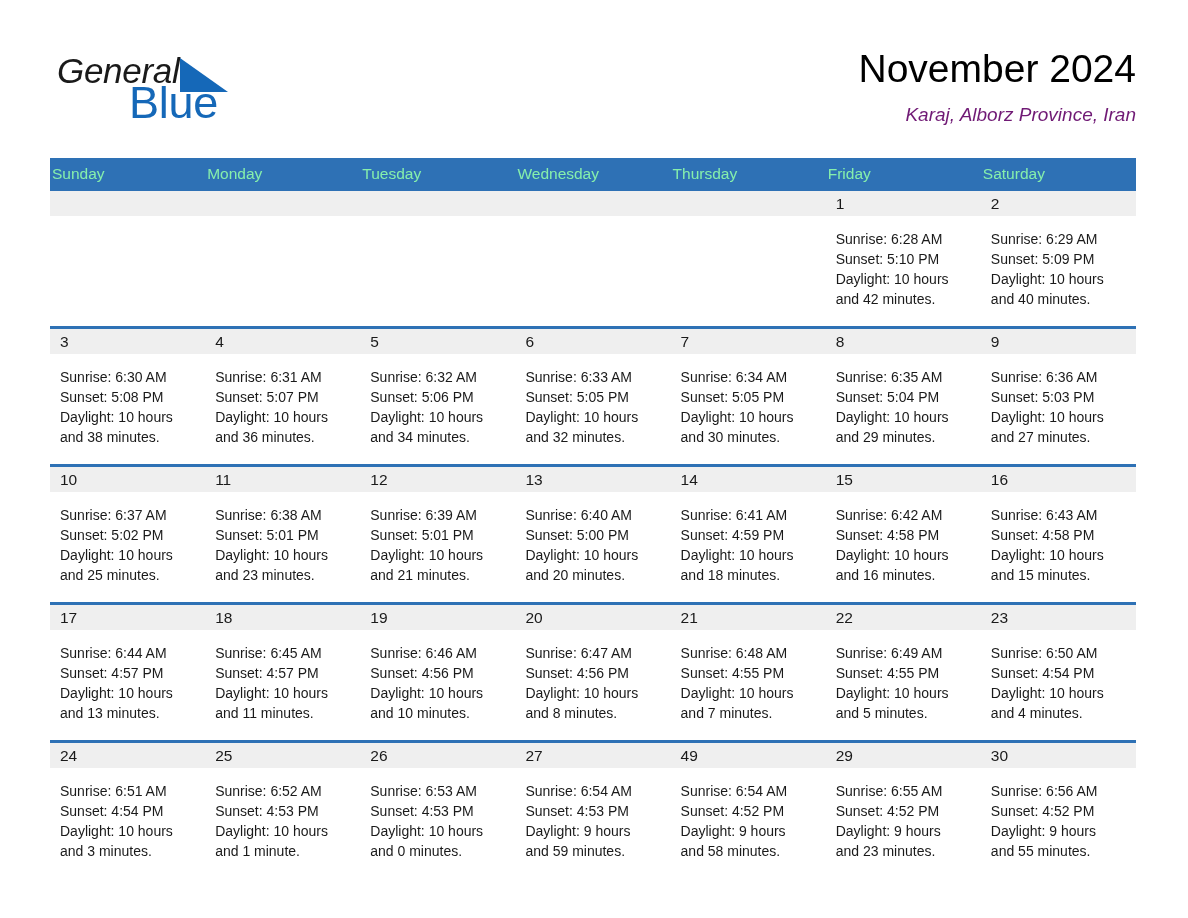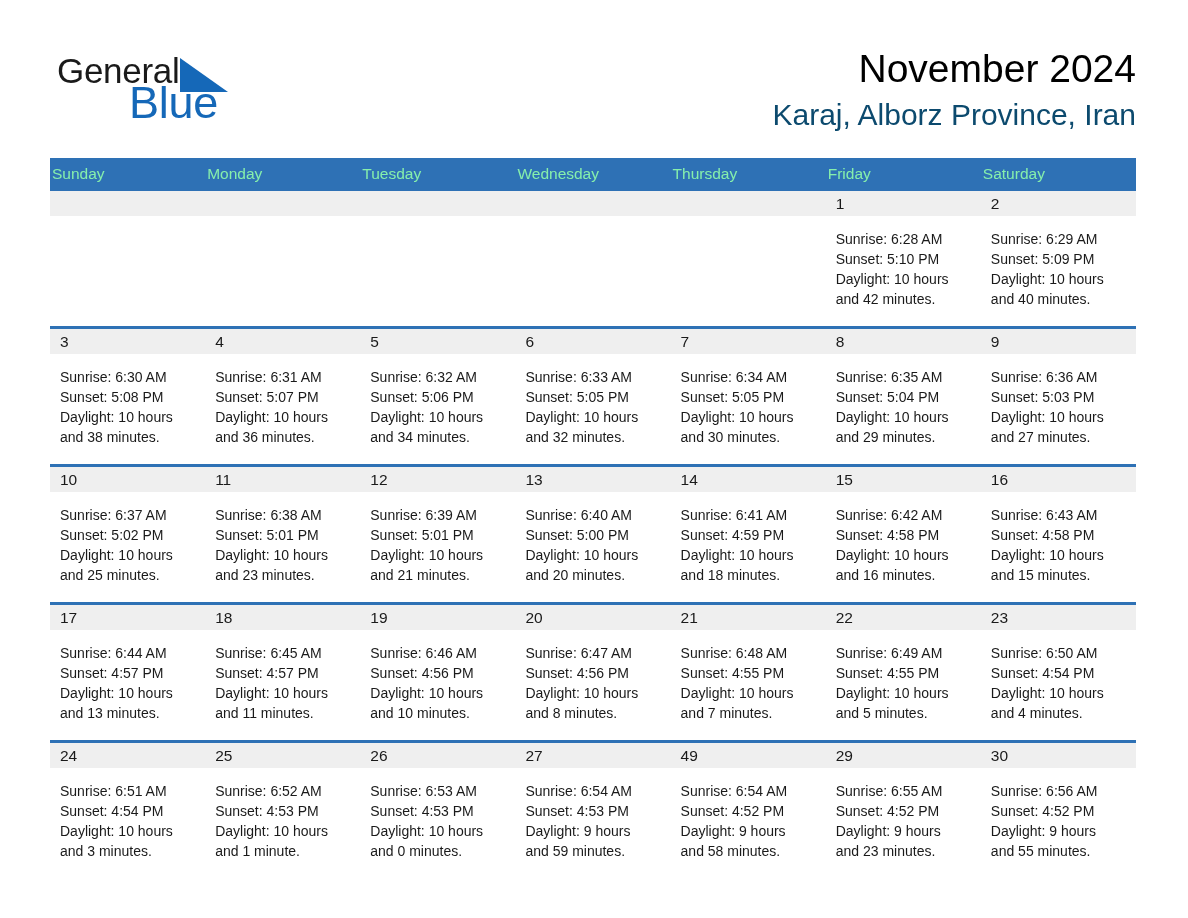--- a/index.html
+++ b/index.html
@@ -36,20 +36,21 @@
     width: 260px;
     height: 70px;
   }
   .logo-row1 {
     position: absolute;
     left: 0;
     top: 0;
     height: 40px;
     display: flex;
     align-items: flex-start;
+    font-style: italic;
   }
   .logo-general {
     font-size: 35px;
     line-height: 38px;
     letter-spacing: -0.3px;
     color: #1a1a1a;
     font-family: "Liberation Sans", sans-serif;
   }
   .logo-tri {
     display: block;
@@ -75,25 +76,26 @@
   }
   .cal-title {
     font-size: 39px;
     line-height: 46px;
     color: #000000;
     font-weight: normal;
     margin: 0;
     letter-spacing: 0px;
   }
   .cal-subtitle {
-    font-size: 30px;
+    font-size: 19px;
     line-height: 30px;
-    color: #0c4a6e;
+    color: #701a75;
     margin: 8px 0 0 0;
     font-weight: normal;
+    font-style: italic;
   }
 
   
   .calendar {
     position: absolute;
     left: 50px;
     top: 158px;
     width: 1086px;
     border-collapse: collapse;
     table-layout: fixed;

